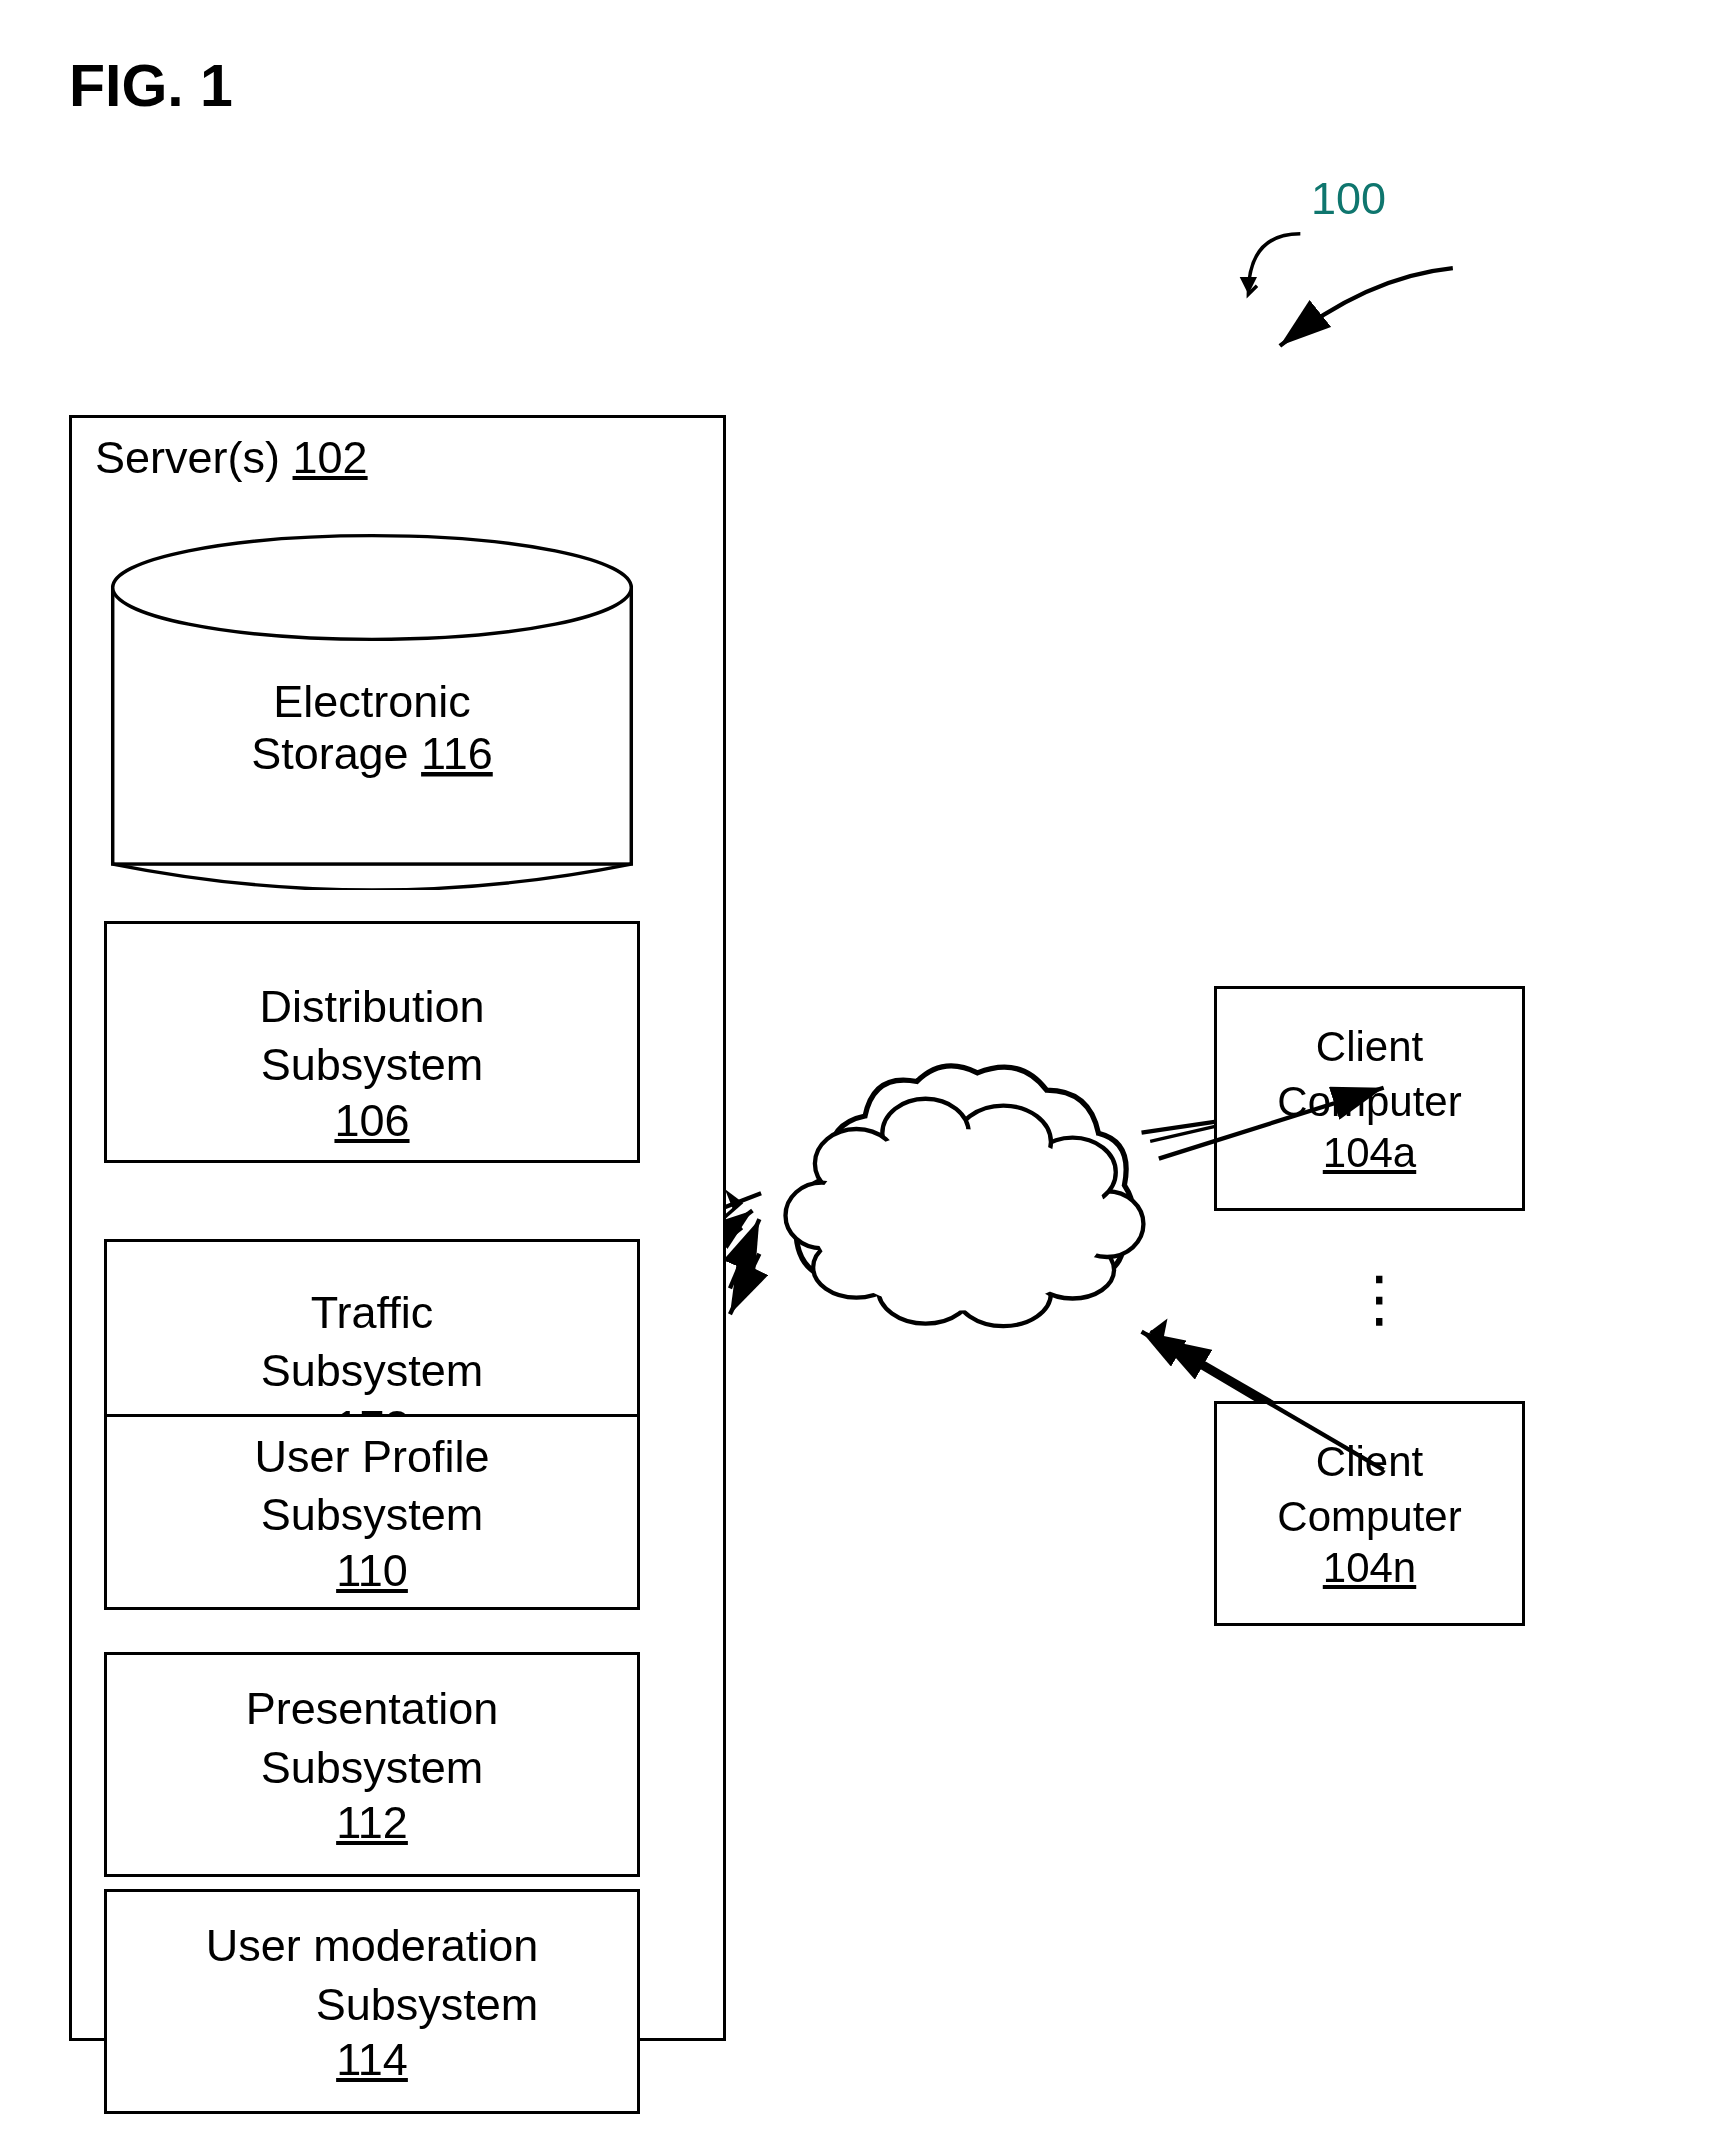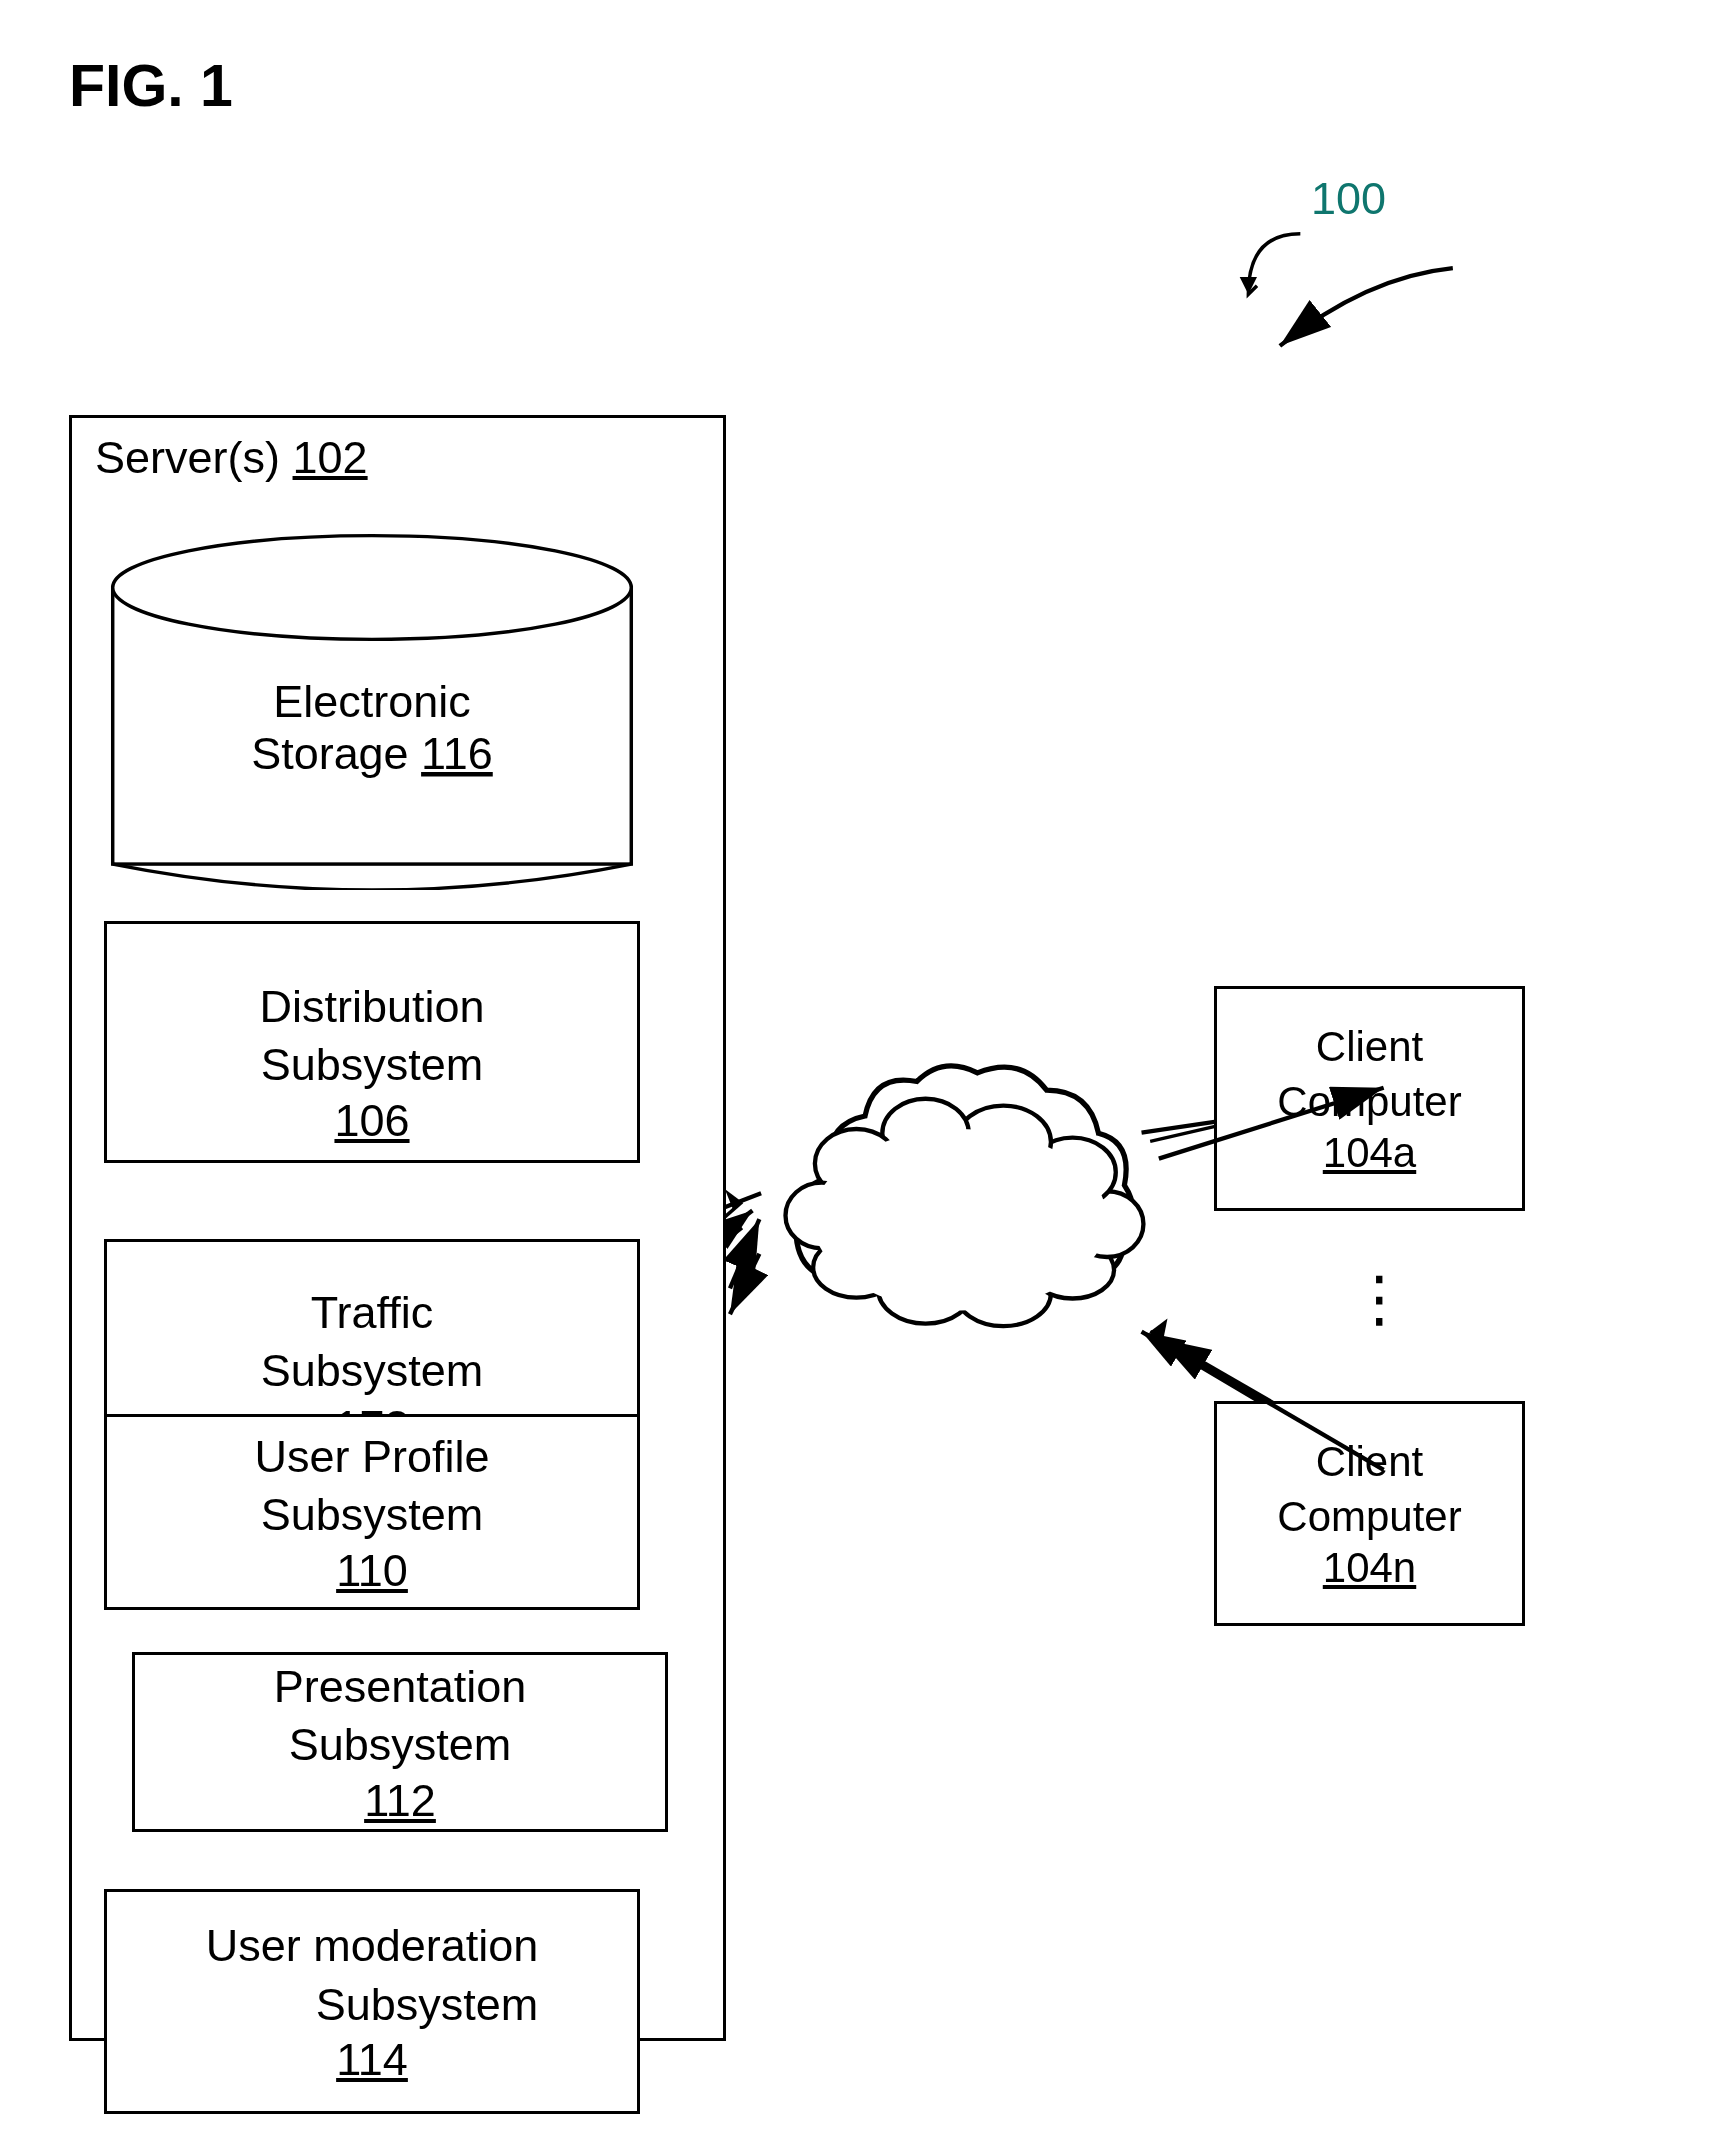--- a/index.html
+++ b/index.html
@@ -90,22 +90,21 @@
 
     
     .user-profile-subsystem {
       top: 1414px;
       height: 196px;
     }
 
     
     .presentation-subsystem {
       top: 1652px;
-      height: 180px;
-      margin-left: 28px;
+      height: 225px;
     }
 
     
     .user-moderation-subsystem {
       top: 1889px;
       height: 225px;
     }
 
     
     .cloud-area {

